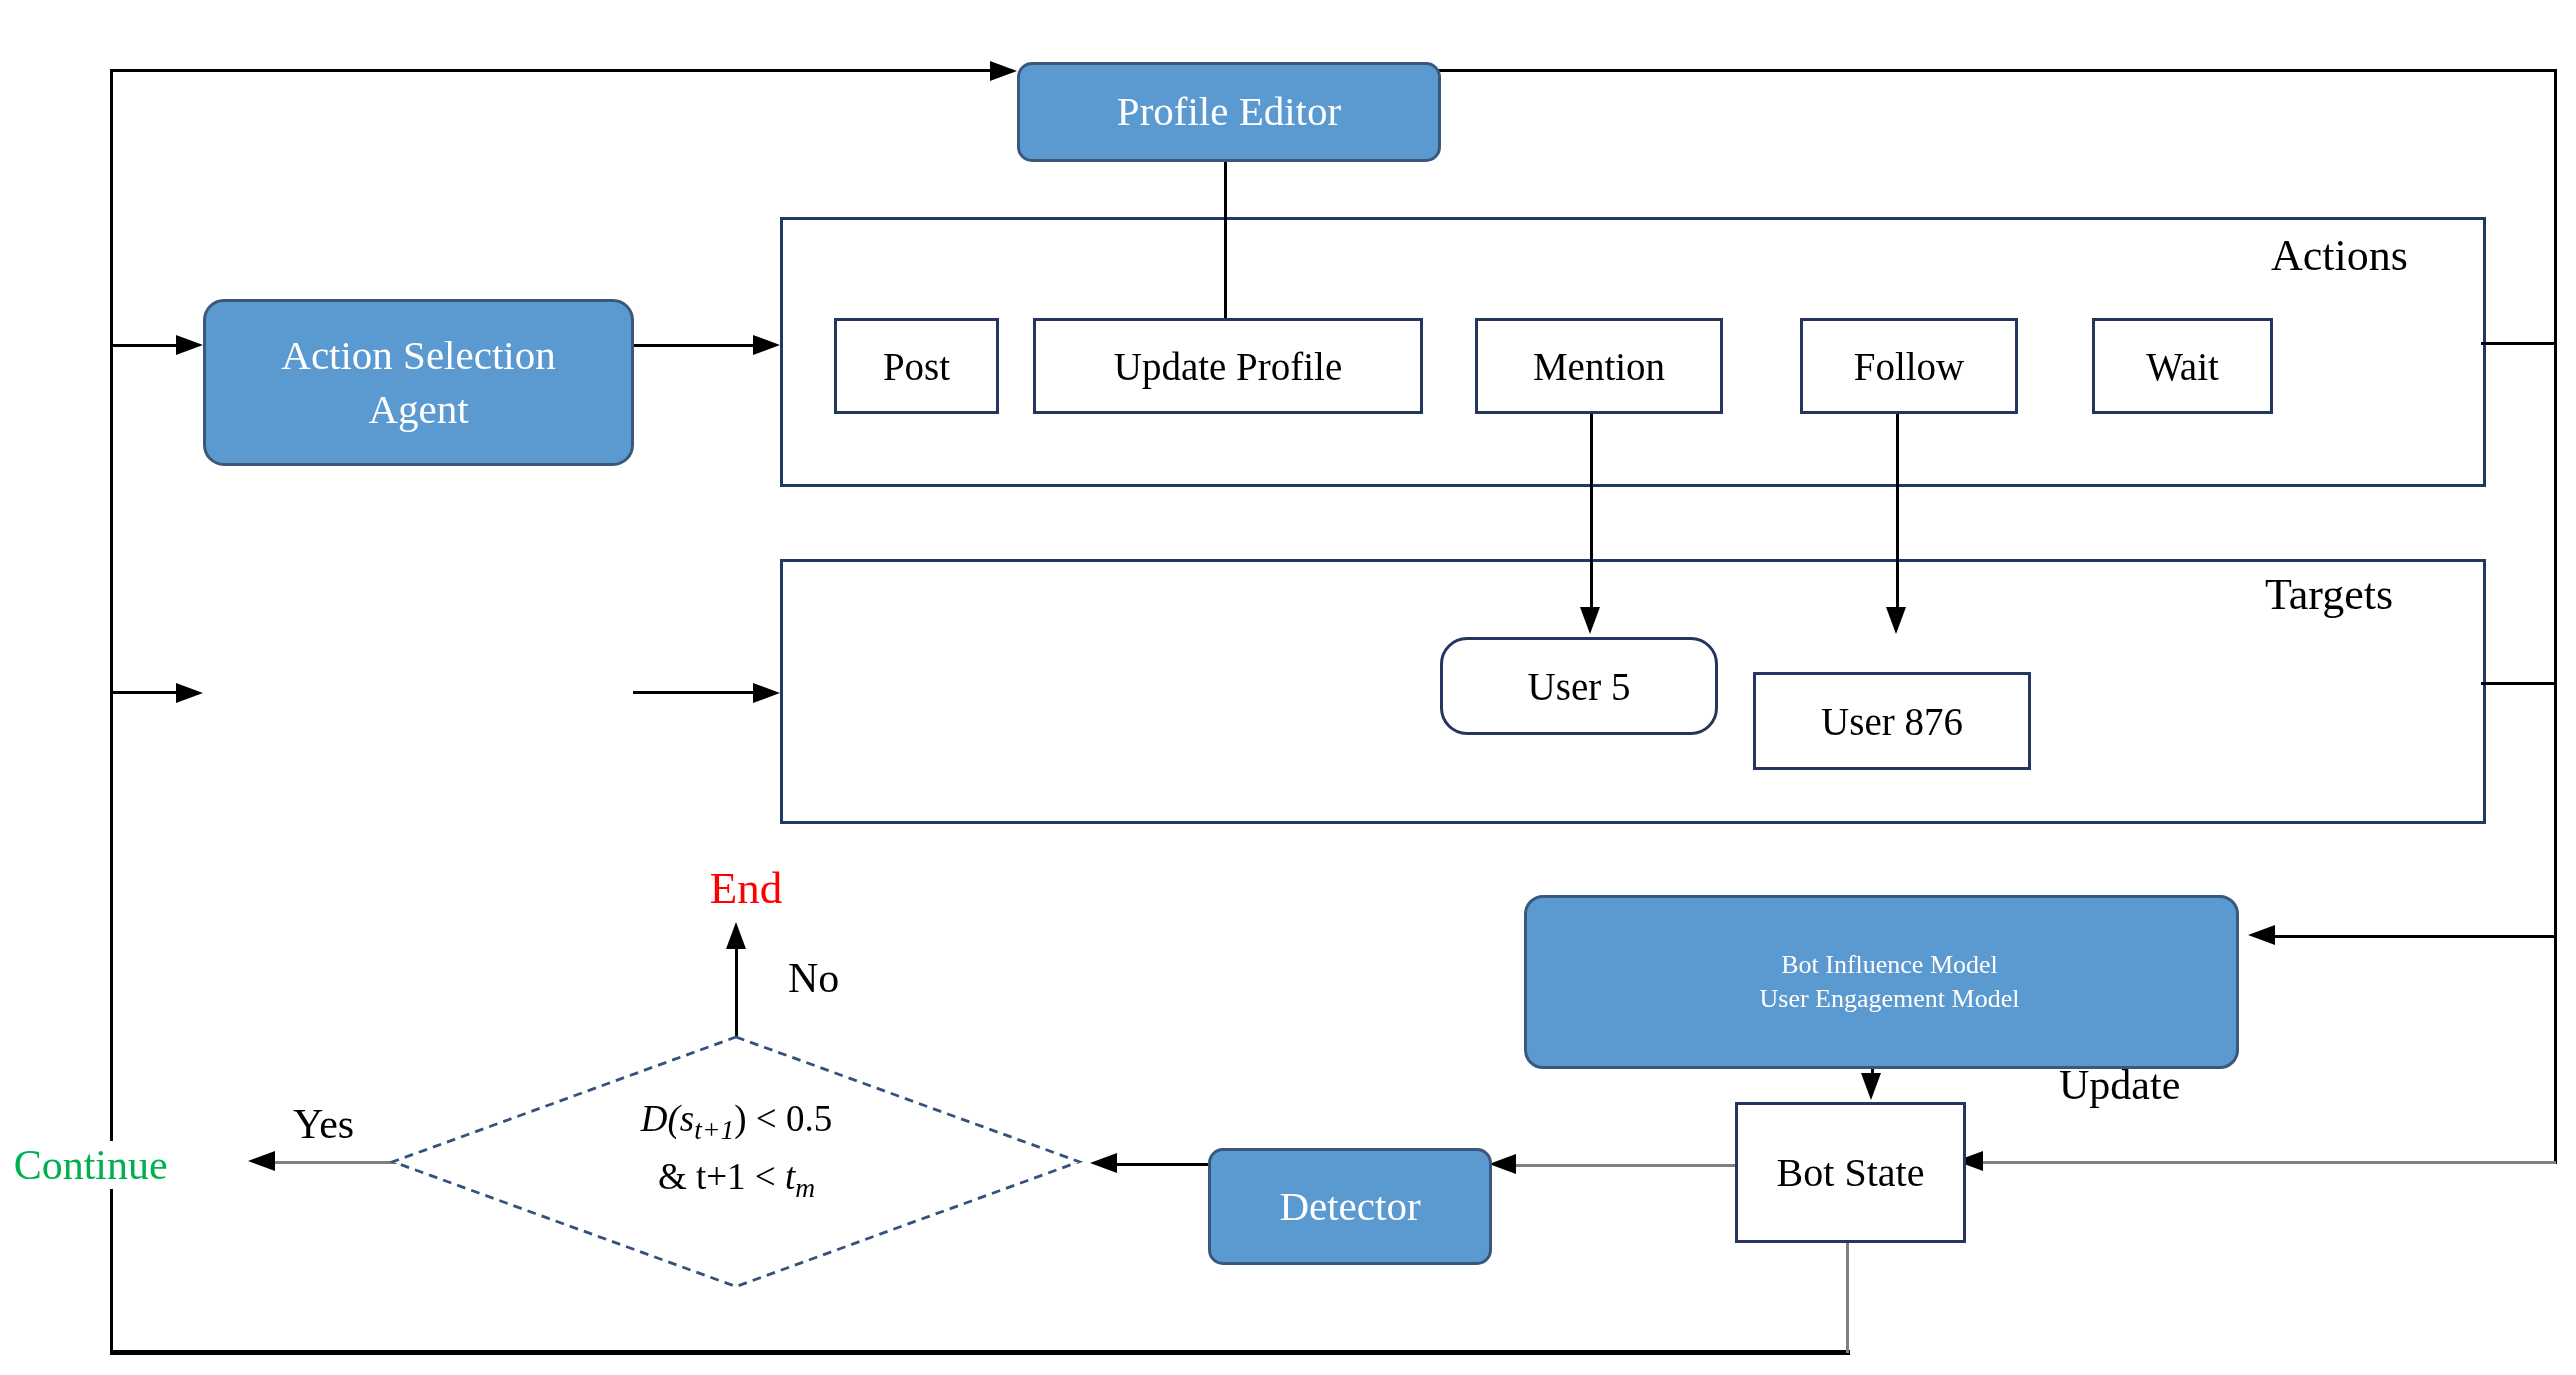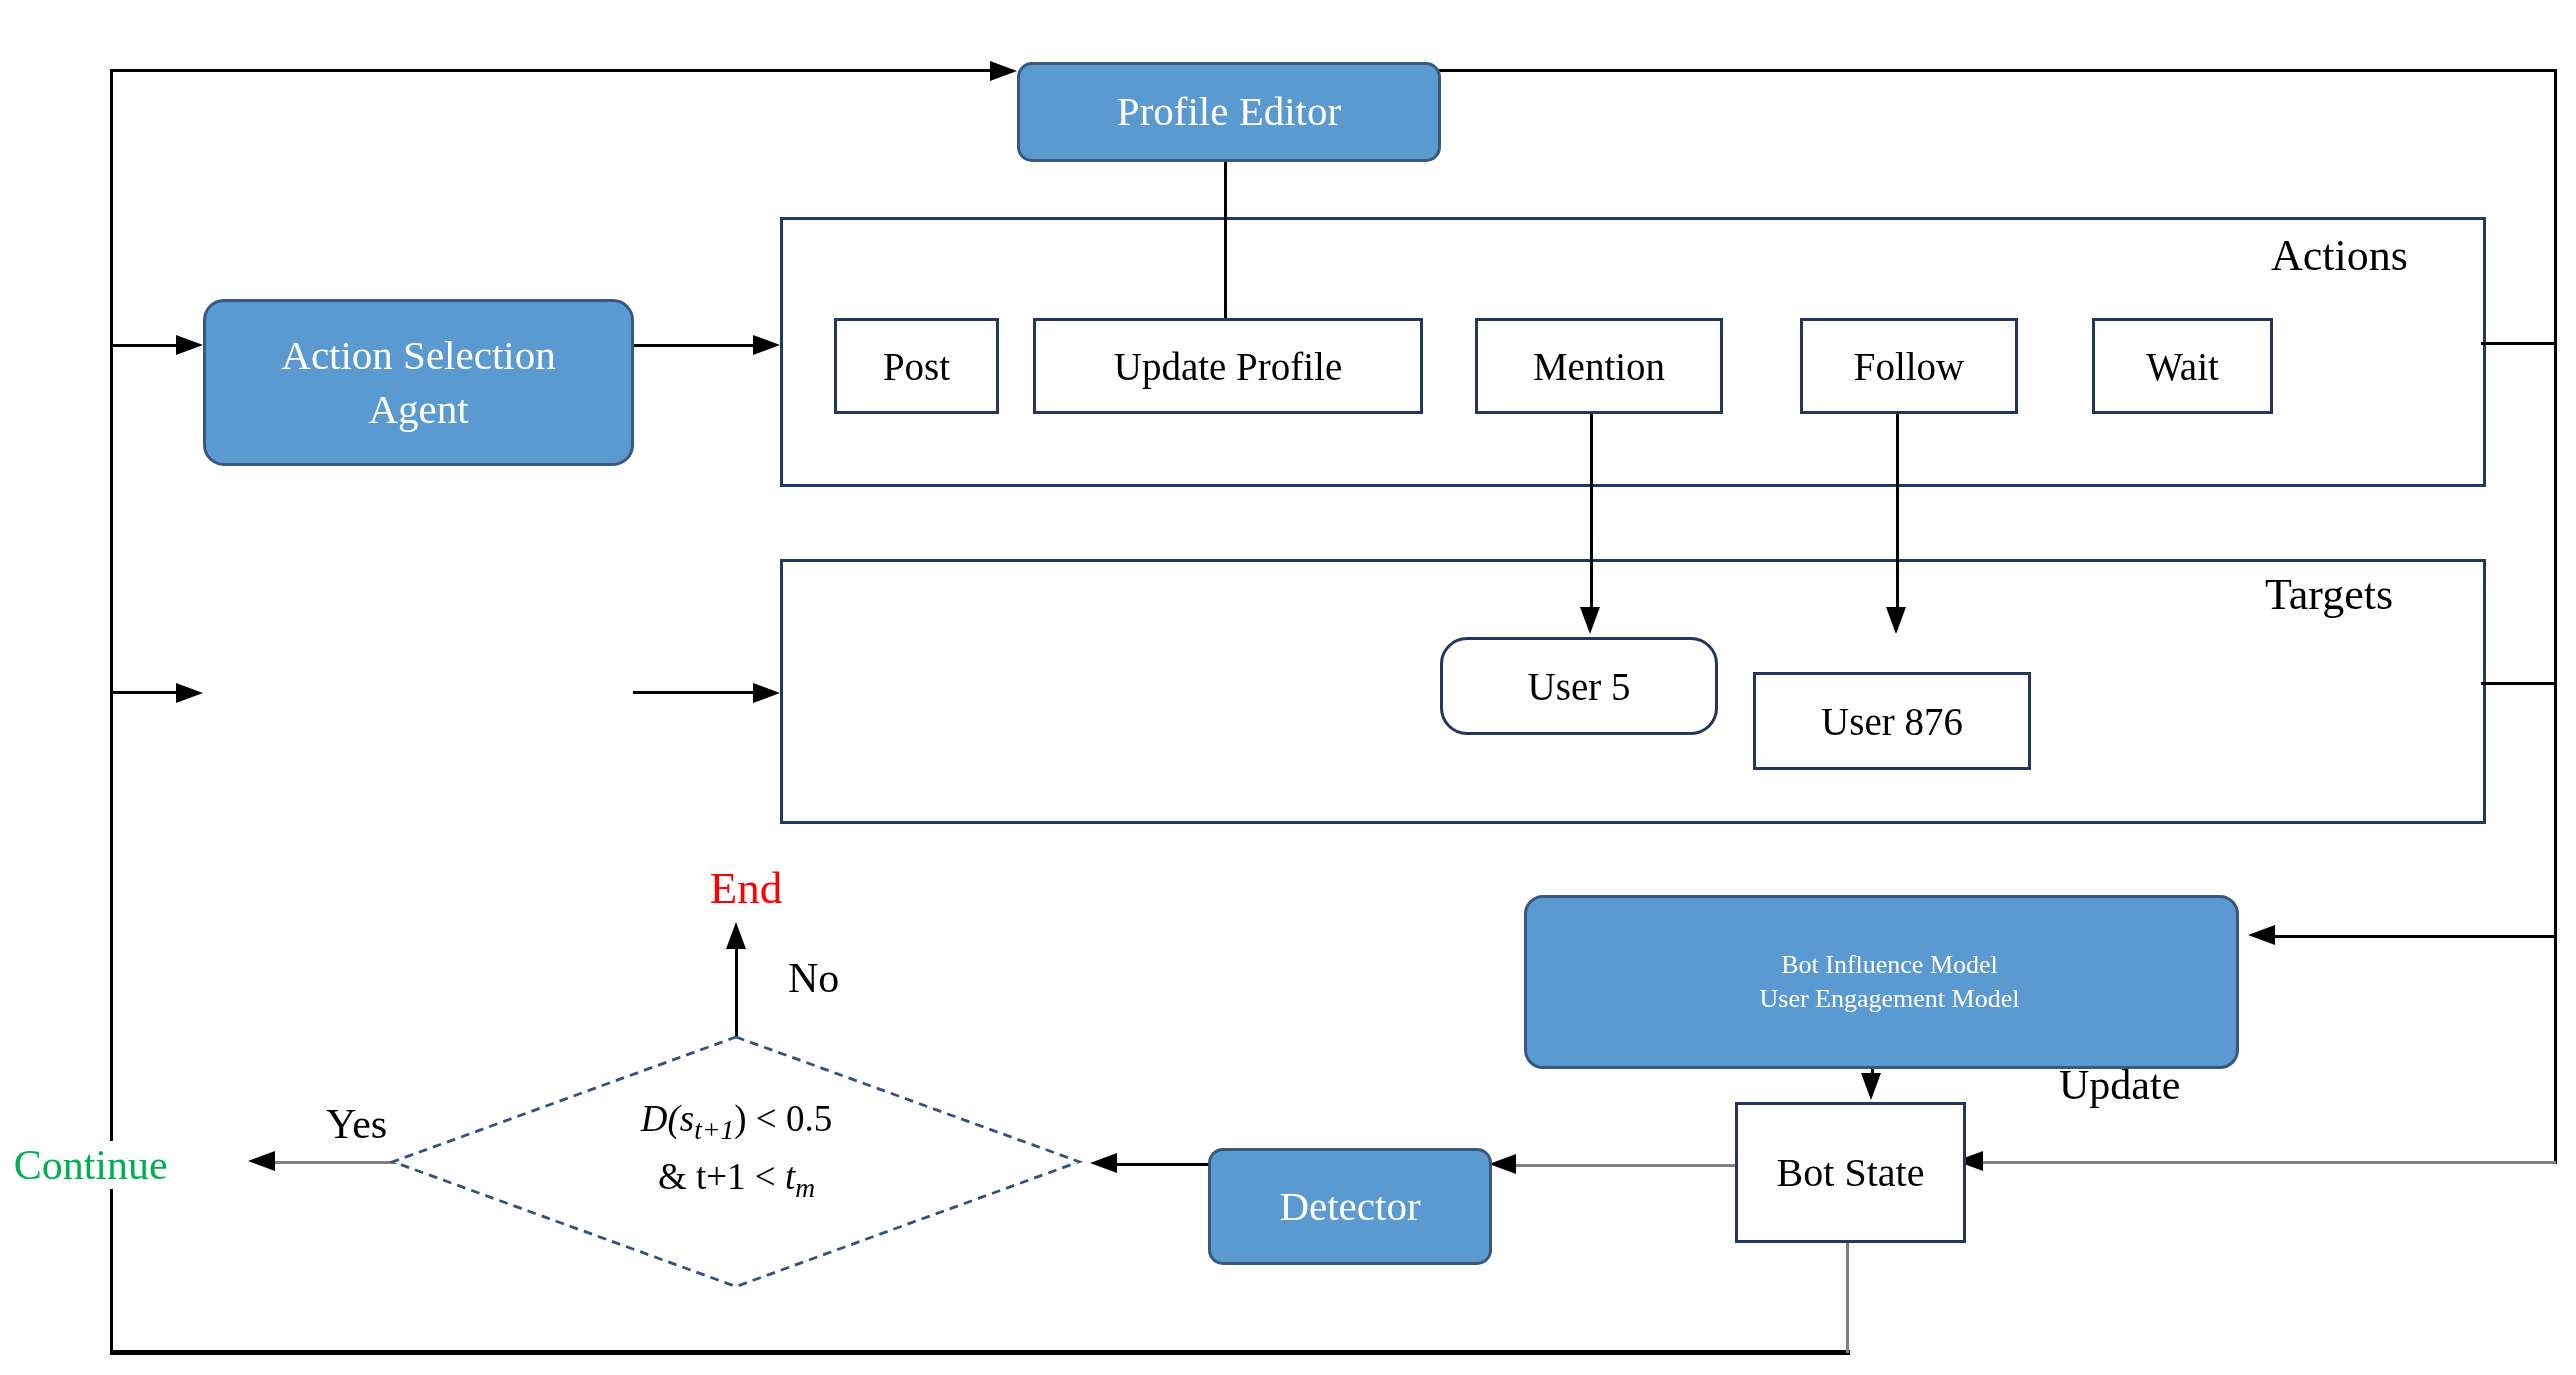--- a/index.html
+++ b/index.html
@@ -129,18 +129,18 @@
     <div>Bot Influence Model</div>
     <div>User Engagement Model</div>
   </div>
 
   <div class="whitebox" style="left:1735px;top:1102px;width:225px;height:135px;font-size:40px;border-width:3.7px;">Bot State</div>
 
   <div class="bluebox" style="left:1208px;top:1111px;width:278px;height:111px;border-radius:15px;">Detector</div>
 
   <div class="lbl lbl-end" style="left:671px;top:862px;width:150px;text-align:center;">End</div>
   <div class="lbl" style="left:788px;top:954px;">No</div>
-  <div class="lbl" style="left:293px;top:1100px;margin-left:33px;">Yes</div>
+  <div class="lbl" style="left:293px;top:1100px;">Yes</div>
   <div class="lbl lbl-continue" style="left:7.5px;top:1141px;">Continue</div>
   <div class="lbl" style="left:2059px;top:1061px;">Update</div>
 
 </div>
 
 
 </body></html>

